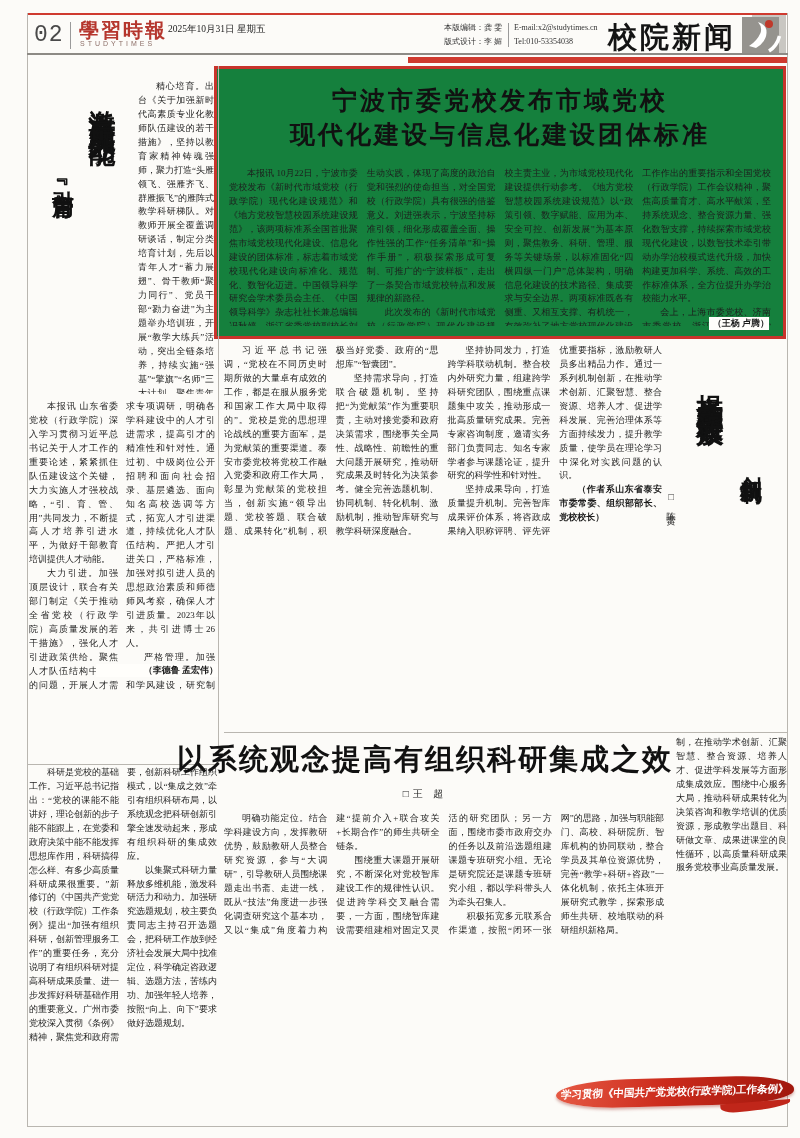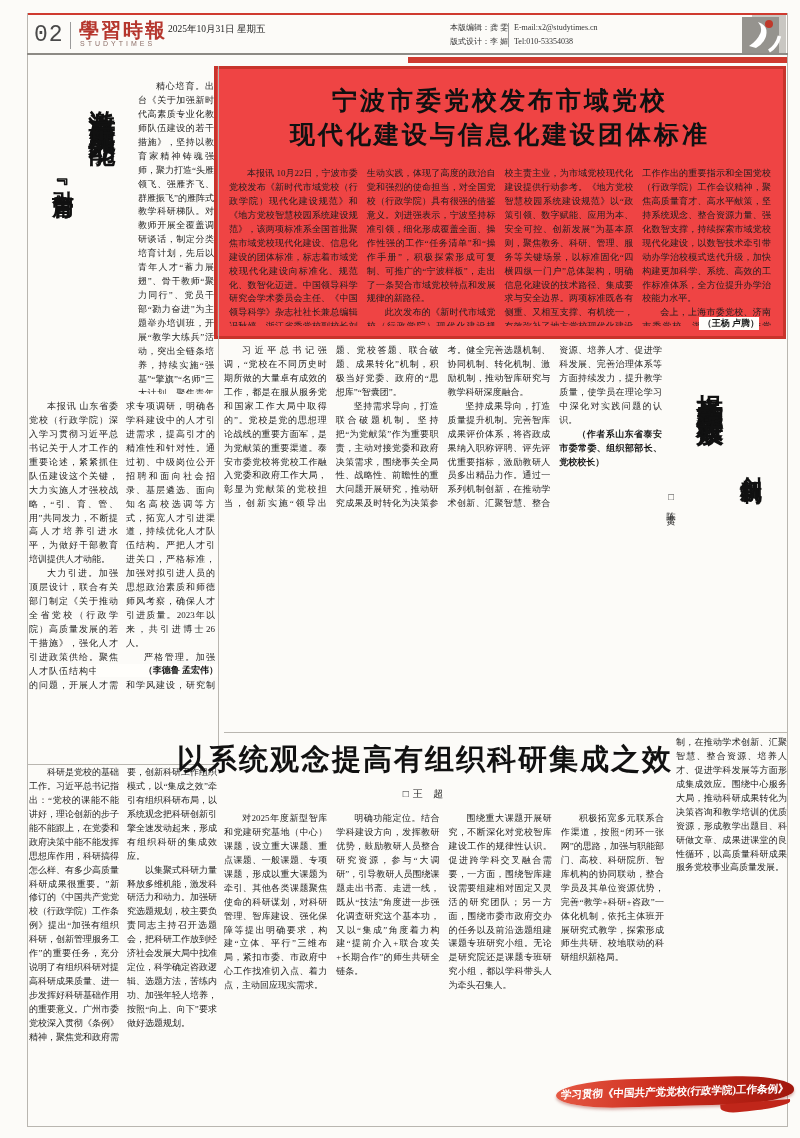--- a/index.html
+++ b/index.html
@@ -17,21 +17,21 @@
 
   
   .pageno{font-family:Liberation Mono, monospace;font-size:23px;color:#4a4a4a;letter-spacing:1px;}
   .masthead{font-size:20px;font-weight:bold;color:#b5362d;letter-spacing:2px;}
   .masthead-sub{font-family:"Liberation Sans",sans-serif;font-size:7px;letter-spacing:3px;color:#8d6f68;}
   .date{font-size:9.5px;color:#222;}
   .edinfo{font-size:8px;color:#333;line-height:1.7;}
   .section-title{font-family:"Liberation Sans",sans-serif;font-size:29px;font-weight:bold;color:#141414;letter-spacing:3px;}
 
   
-  .redbox{border:3px solid #c8342c;background:#ef4444;}
+  .redbox{border:3px solid #c8342c;background:#15803d;}
   .rb-head{width:100%;text-align:center;font-weight:bold;font-size:25px;letter-spacing:3px;line-height:1.25;color:#111;}
   .coltext{text-align:justify;font-size:9px;line-height:1.55;color:#1d1d1d;overflow:hidden;}
   .coltext p{margin:0;text-indent:2em;}
   .c4{column-count:4;column-gap:9px;}
   .c2{column-count:2;column-gap:8px;}
   .byline{font-weight:bold;font-size:9px;text-align:right;background:#fffefb;padding-left:4px;}
 
   
   .vert{writing-mode:vertical-rl;text-orientation:upright;font-weight:bold;color:#111;}
   .vh-main{font-size:27px;letter-spacing:3px;}
@@ -69,29 +69,30 @@
   <div class="abs redbar" style="left:27px;top:13px;width:761px;height:2px"></div>
   <div class="abs vline" style="left:27px;top:13px;height:1114px"></div>
   <div class="abs vline" style="left:787px;top:13px;height:1114px"></div>
   <div class="abs hline" style="left:27px;top:1126px;width:761px"></div>
 
   <div class="abs pageno" style="left:34px;top:22px">02</div>
   <div class="abs" style="left:70px;top:22px;width:1px;height:27px;background:#9a9a9a"></div>
   <div class="abs masthead" style="left:79px;top:17px">學習時報</div>
   <div class="abs masthead-sub" style="left:80px;top:40px">STUDYTIMES</div>
   <div class="abs date" style="left:168px;top:23px">2025年10月31日 星期五</div>
-  <div class="abs edinfo" style="left:440px;top:21px;text-align:center;width:78px">
+  <div class="abs edinfo" style="left:424px;top:21px;text-align:right;width:78px">
     <div>本版编辑：龚 雯</div>
     <div>版式设计：李 媚</div>
   </div>
   <div class="abs" style="left:508px;top:23px;width:1px;height:24px;background:#9a9a9a"></div>
   <div class="abs edinfo" style="left:514px;top:21px">
     <div>E-mail:x2@studytimes.cn</div>
     <div>Tel:010-53354038</div>
   </div>
+  <div class="abs section-title" style="left:608px;top:18px">校院新闻</div>
   <div class="abs" style="left:742px;top:15px">
     <svg width="44" height="40" viewBox="0 0 44 40">
       <rect x="10" y="0" width="34" height="40" fill="#c9c7c2"></rect>
       <rect x="0" y="2" width="37" height="36" fill="#95938e"></rect>
       <path d="M7 31 Q15 26 18.5 18 Q20.5 12 16 7 Q25 10 24.5 18 Q24 27 14 33 Z" fill="#ffffff"></path>
       <circle cx="27" cy="9" r="4" fill="#c0392b"></circle>
       <path d="M27 36 Q35 31 37.5 21" stroke="#ffffff" stroke-width="3.5" fill="none"></path>
     </svg>
   </div>
   <div class="abs" style="left:27px;top:53px;width:761px;height:2px;background:#8d8a85"></div>
@@ -100,57 +101,57 @@
   <div class="abs redbox" style="left:214px;top:66px;width:566px;height:267px">
     <div class="rb-head" style="position:absolute;top:16px">宁波市委党校发布市域党校</div>
     <div class="rb-head" style="position:absolute;top:50px">现代化建设与信息化建设团体标准</div>
     <div class="coltext c4" style="position:absolute;left:12px;right:12px;top:98px;bottom:10px">
       <p>本报讯 10月22日，宁波市委党校发布《新时代市域党校（行政学院）现代化建设规范》和《地方党校智慧校园系统建设规范》，该两项标准系全国首批聚焦市域党校现代化建设、信息化建设的团体标准，标志着市域党校现代化建设向标准化、规范化、数智化迈进。中国领导科学研究会学术委员会主任、《中国领导科学》杂志社社长兼总编辑冯秋婷，浙江省委党校副校长刘进强出席发布会并讲话，宁波市委党校常务副校长沈波致辞。</p>
       <p>冯秋婷指出，两项团体标准是宁波贯彻落实习近平总书记关于党校工作的重要论述和全国党校（行政学院）工作会议精神的生动实践，体现了高度的政治自觉和强烈的使命担当，对全国党校（行政学院）具有很强的借鉴意义。刘进强表示，宁波坚持标准引领，细化形成覆盖全面、操作性强的工作“任务清单”和“操作手册”，积极探索形成可复制、可推广的“宁波样板”，走出了一条契合市域党校特点和发展规律的新路径。</p>
       <p>此次发布的《新时代市域党校（行政学院）现代化建设规范》，坚持党校姓党根本原则，牢牢把握党校初心总要求，聚焦组织体系、教育培训、科研咨询、队伍建设、办学保障、机关党建等核心领域，系统制定50项关键指标，以标准化理念服务党校主责主业，为市域党校现代化建设提供行动参考。《地方党校智慧校园系统建设规范》以“政策引领、数字赋能、应用为本、安全可控、创新发展”为基本原则，聚焦教务、科研、管理、服务等关键场景，以标准固化“四横四纵一门户”总体架构，明确信息化建设的技术路径、集成要求与安全边界。两项标准既各有侧重、又相互支撑、有机统一，有效弥补了地方党校现代化建设中顶层设计和数智赋能的标准空白，形成了制度创新与技术变革协同驱动的发展新格局。</p>
       <p>宁波市党校系统将以此次标准发布为契机，深入学习贯彻习近平总书记对党校（行政学院）工作作出的重要指示和全国党校（行政学院）工作会议精神，聚焦高质量育才、高水平献策，坚持系统观念、整合资源力量、强化数智支撑，持续探索市域党校现代化建设，以数智技术牵引带动办学治校模式迭代升级，加快构建更加科学、系统、高效的工作标准体系，全方位提升办学治校能力水平。</p>
       <p>会上，上海市委党校、济南市委党校、浙江省温州市委党校、华东师范大学信息化治理委员会及宁波市市场监管局有关负责人作交流发言。</p>
     </div>
-    <div class="byline" style="position:absolute;right:24px;bottom:6px">（王杨 卢腾）</div>
+    <div class="byline" style="position:absolute;right:14px;bottom:6px">（王杨 卢腾）</div>
   </div>
 
   <div class="abs vert vh-sub" style="left:48px;top:172px">『引育管用』</div>
   <div class="abs vert vh-main" style="left:84px;top:88px;height:306px">激活高质量发展人才动能</div>
   <div class="abs coltext" style="left:138px;top:80px;width:76px;height:314px">
     <p>精心培育。出台《关于加强新时代高素质专业化教师队伍建设的若干措施》，坚持以教育家精神铸魂强师，聚力打造“头雁领飞、强雁齐飞、群雁振飞”的雁阵式教学科研梯队。对教师开展全覆盖调研谈话，制定分类培育计划，先后以青年人才“蓄力展翅”、骨干教师“聚力同行”、党员干部“勠力奋进”为主题举办培训班，开展“教学大练兵”活动，突出全链条培养，持续实施“强基”“擎旗”“名师”三大计划，聚焦青年人才培育，召开青年人才工作座谈会，印发青年教师必读书目清单，举办全省党校系统第一届青年教师教学竞赛。2023年以来，全省党校（院）教师共立项国家社科基金项目23项，出版学术著作69部，发表核心期刊论文187篇，在“五报一刊”发表理论文章249篇，咨政报告获省部级领导签批235篇，3项成果获评第二届山东省政府决策咨询奖。</p>
   </div>
   <div class="abs coltext c2" style="left:29px;top:400px;width:186px;height:300px">
     <p>本报讯 山东省委党校（行政学院）深入学习贯彻习近平总书记关于人才工作的重要论述，紧紧抓住队伍建设这个关键，大力实施人才强校战略，“引、育、管、用”共同发力，不断提高人才培养引进水平，为做好干部教育培训提供人才动能。</p>
     <p>大力引进。加强顶层设计，联合有关部门制定《关于推动全省党校（行政学院）高质量发展的若干措施》，强化人才引进政策供给。聚焦人才队伍结构中存在的问题，开展人才需求专项调研，明确各学科建设中的人才引进需求，提高引才的精准性和针对性。通过初、中级岗位公开招聘和面向社会招录、基层遴选、面向知名高校选调等方式，拓宽人才引进渠道，持续优化人才队伍结构。严把人才引进关口，严格标准，加强对拟引进人员的思想政治素质和师德师风考察，确保人才引进质量。2023年以来，共引进博士26人。</p>
     <p>严格管理。加强师德师风、干部作风和学风建设，研究制定《关于弘扬学习之风朴素之风清朗之风的若干措施》，印发《关于加强对教职工教育管理监督的办法》《关于进一步加强和规范教职工兼职行为管理的办法》，严格执行教师职业行为规范。</p>
 
   </div>
   <div class="abs byline" style="left:96px;top:664px;width:118px">（李德鲁 孟宏伟）</div>
   <div class="abs hline" style="left:27px;top:764px;width:191px"></div>
   <div class="abs vline" style="left:218px;top:66px;height:698px"></div>
 
   <div class="abs coltext c4" style="left:224px;top:344px;width:438px;height:372px">
     <p>习近平总书记强调，“党校在不同历史时期所做的大量卓有成效的工作，都是在服从服务党和国家工作大局中取得的”。党校是党的思想理论战线的重要方面军，是为党献策的重要渠道。泰安市委党校将党校工作融入党委和政府工作大局，彰显为党献策的党校担当，创新实施“领导出题、党校答题、联合破题、成果转化”机制，积极当好党委、政府的“思想库”“智囊团”。</p>
     <p>坚持需求导向，打造联合破题机制。坚持把“为党献策”作为重要职责，主动对接党委和政府决策需求，围绕事关全局性、战略性、前瞻性的重大问题开展研究，推动研究成果及时转化为决策参考。健全完善选题机制、协同机制、转化机制、激励机制，推动智库研究与教学科研深度融合。</p>
+    <p>坚持协同发力，打造跨学科联动机制。整合校内外研究力量，组建跨学科研究团队，围绕重点课题集中攻关，推动形成一批高质量研究成果。完善专家咨询制度，邀请实务部门负责同志、知名专家学者参与课题论证，提升研究的科学性和针对性。</p>
     <p>坚持成果导向，打造质量提升机制。完善智库成果评价体系，将咨政成果纳入职称评聘、评先评优重要指标，激励教研人员多出精品力作。通过一系列机制创新，在推动学术创新、汇聚智慧、整合资源、培养人才、促进学科发展、完善治理体系等方面持续发力，提升教学质量，使学员在理论学习中深化对实践问题的认识。</p>
     <p class="author-note">（作者系山东省泰安市委常委、组织部部长、党校校长）</p>
   </div>
   <div class="abs vh-byline" style="left:664px;top:492px">□陈士贵</div>
   <div class="abs vert vh-main" style="left:692px;top:372px;height:300px">提高党校智库建设质效</div>
   <div class="abs vert vh-sub" style="left:736px;top:458px">创新机制</div>
   <div class="abs hline" style="left:224px;top:732px;width:563px"></div>
 
   <div class="abs bh-head" style="left:175px;top:740px;width:500px">以系统观念提高有组织科研集成之效</div>
   <div class="abs bh-byline" style="left:175px;top:787px;width:500px">□王 超</div>
   <div class="abs coltext c2" style="left:29px;top:766px;width:188px;height:356px">
     <p>科研是党校的基础工作。习近平总书记指出：“党校的课能不能讲好，理论创新的步子能不能跟上，在党委和政府决策中能不能发挥思想库作用，科研搞得怎么样、有多少高质量科研成果很重要。”新修订的《中国共产党党校（行政学院）工作条例》提出“加强有组织科研，创新管理服务工作”的重要任务，充分说明了有组织科研对提高科研成果质量、进一步发挥好科研基础作用的重要意义。广州市委党校深入贯彻《条例》精神，聚焦党和政府需要，创新科研工作组织模式，以“集成之效”牵引有组织科研布局，以系统观念把科研创新引擎全速发动起来，形成有组织科研的集成效应。</p>
     <p>以集聚式科研力量释放多维机能，激发科研活力和动力。加强研究选题规划，校主要负责同志主持召开选题会，把科研工作放到经济社会发展大局中找准定位，科学确定咨政逻辑、选题方法，苦练内功、加强年轻人培养，按照“向上、向下”要求做好选题规划。</p>
   </div>
   <div class="abs coltext c4" style="left:224px;top:812px;width:440px;height:312px">
-    <p>对2025年度新型智库和党建研究基地（中心）课题，设立重大课题、重点课题、一般课题、专项课题，形成以重大课题为牵引、其他各类课题聚焦使命的科研谋划，对科研管理、智库建设、强化保障等提出明确要求，构建“立体、平行”三维布局，紧扣市委、市政府中心工作找准切入点、着力点，主动回应现实需求。</p>
     <p>明确功能定位。结合学科建设方向，发挥教研优势，鼓励教研人员整合研究资源，参与“大调研”，引导教研人员围绕课题走出书斋、走进一线，既从“技法”角度进一步强化调查研究这个基本功，又以“集成”角度着力构建“提前介入+联合攻关+长期合作”的师生共研全链条。</p>
     <p>围绕重大课题开展研究，不断深化对党校智库建设工作的规律性认识。促进跨学科交叉融合需要，一方面，围绕智库建设需要组建相对固定又灵活的研究团队；另一方面，围绕市委市政府交办的任务以及前沿选题组建课题专班研究小组。无论是研究院还是课题专班研究小组，都以学科带头人为牵头召集人。</p>
     <p>积极拓宽多元联系合作渠道，按照“闭环一张网”的思路，加强与职能部门、高校、科研院所、智库机构的协同联动，整合学员及其单位资源优势，完善“教学+科研+咨政”一体化机制，依托主体班开展研究式教学，探索形成师生共研、校地联动的科研组织新格局。</p>
   </div>
   <div class="abs coltext" style="left:676px;top:736px;width:111px;height:336px">
     <p style="text-indent:0">制，在推动学术创新、汇聚智慧、整合资源、培养人才、促进学科发展等方面形成集成效应。围绕中心服务大局，推动科研成果转化为决策咨询和教学培训的优质资源，形成教学出题目、科研做文章、成果进课堂的良性循环，以高质量科研成果服务党校事业高质量发展。</p>
   </div>
 
   <div class="abs ribbon" style="left:556px;top:1078px;width:238px;height:28px">
     <span>学习贯彻《中国共产党党校(行政学院)工作条例》</span>

